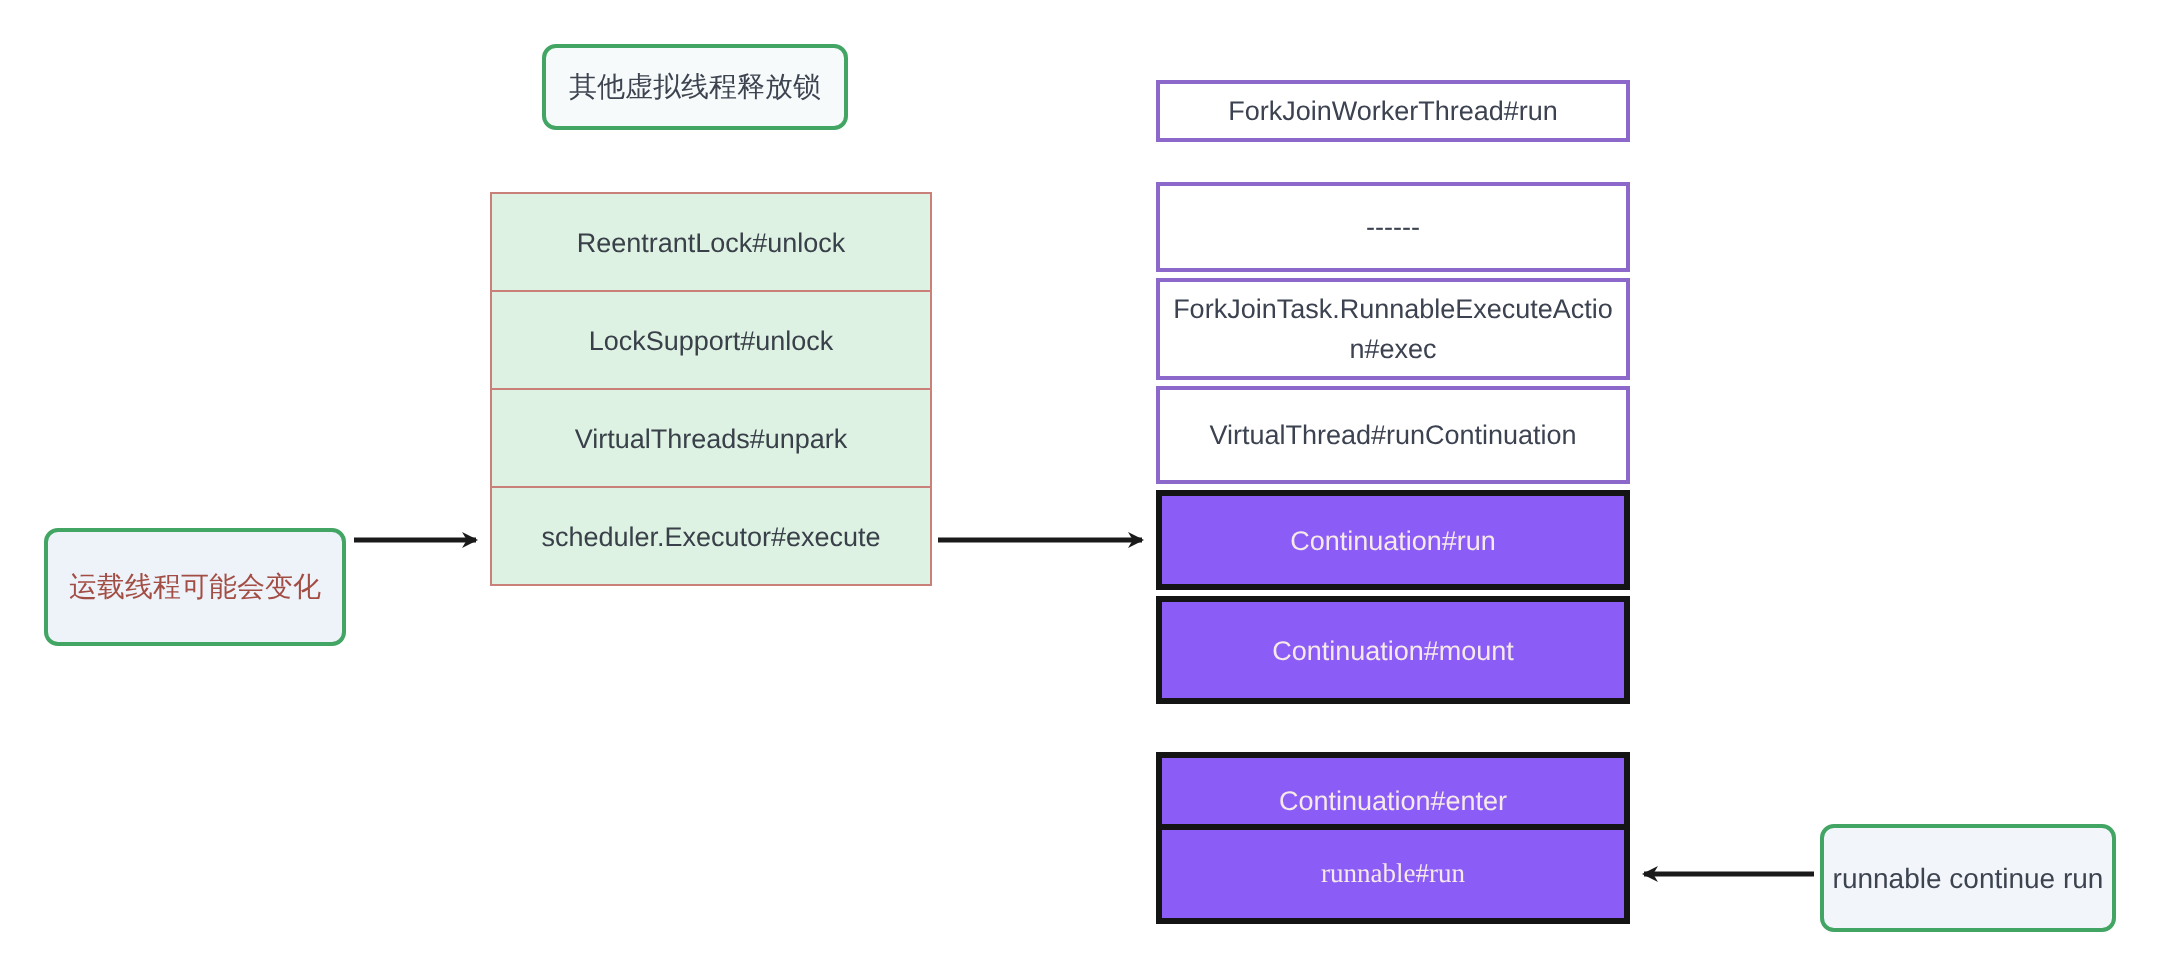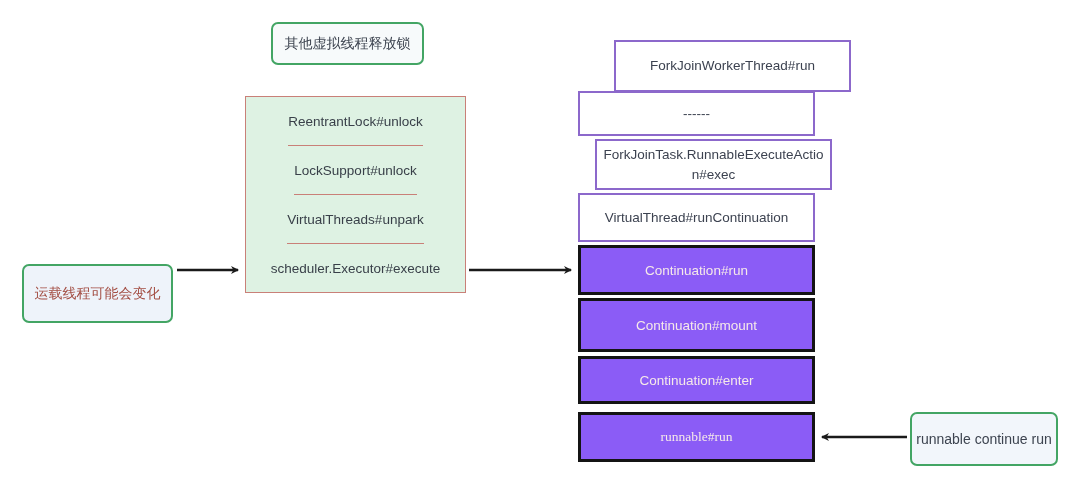--- a/index.html
+++ b/index.html
@@ -32,21 +32,20 @@
   .bubble-left   { left: 22px;  top: 264px; width: 151px; height: 59px; background: #eef3fa; color: #a34e44; }
   .bubble-bright { left: 910px; top: 412px; width: 148px; height: 54px; background: #f2f6fb; }
 
   
   .green-stack {
     left: 245px; top: 96px; width: 221px; height: 197px;
     border: 1.5px solid #c98078;
     background: #def2e3;
     display: flex;
     flex-direction: column;
-    align-items: center;
   }
   .green-cell {
     flex: 1;
     display: flex;
     align-items: center;
     justify-content: center;
     font-size: 13.5px;
     color: #394049;
     border-bottom: 1.5px solid #c98078;
   }
@@ -60,40 +59,40 @@
     display: flex;
     align-items: center;
     justify-content: center;
     font-size: 13.5px;
     color: #3c4250;
     text-align: center;
     padding: 2px 4px;
     overflow-wrap: anywhere;
     line-height: 1.45;
   }
-  .pb1 { top: 40px;  height: 52px; margin-left: 36px; }
+  .pb1 { top: 40px;  height: 31px; }
   .pb2 { top: 91px;  height: 45px; }
-  .pb3 { top: 139px; height: 51px; margin-left: 17px; }
+  .pb3 { top: 139px; height: 51px; }
   .pb4 { top: 193px; height: 49px; }
 
   
   .red-box {
     left: 578px; width: 237px;
     border: 3px solid #141414;
     background: #8b5cf6;
     display: flex;
     align-items: center;
     justify-content: center;
     font-size: 13.5px;
     color: #f6e9e9;
     text-align: center;
   }
   .rb1 { top: 245px; height: 50px; }
   .rb2 { top: 298px; height: 54px; }
-  .rb3 { top: 356px; height: 48px; }
+  .rb3 { top: 376px; height: 48px; }
   .rb4 { top: 412px; height: 50px; font-family: Liberation Serif, serif; }
 
   .arrow-layer {
     position: absolute;
     left: 0; top: 0;
     width: 1080px; height: 484px;
     pointer-events: none;
   }
 </style>
 </head>

